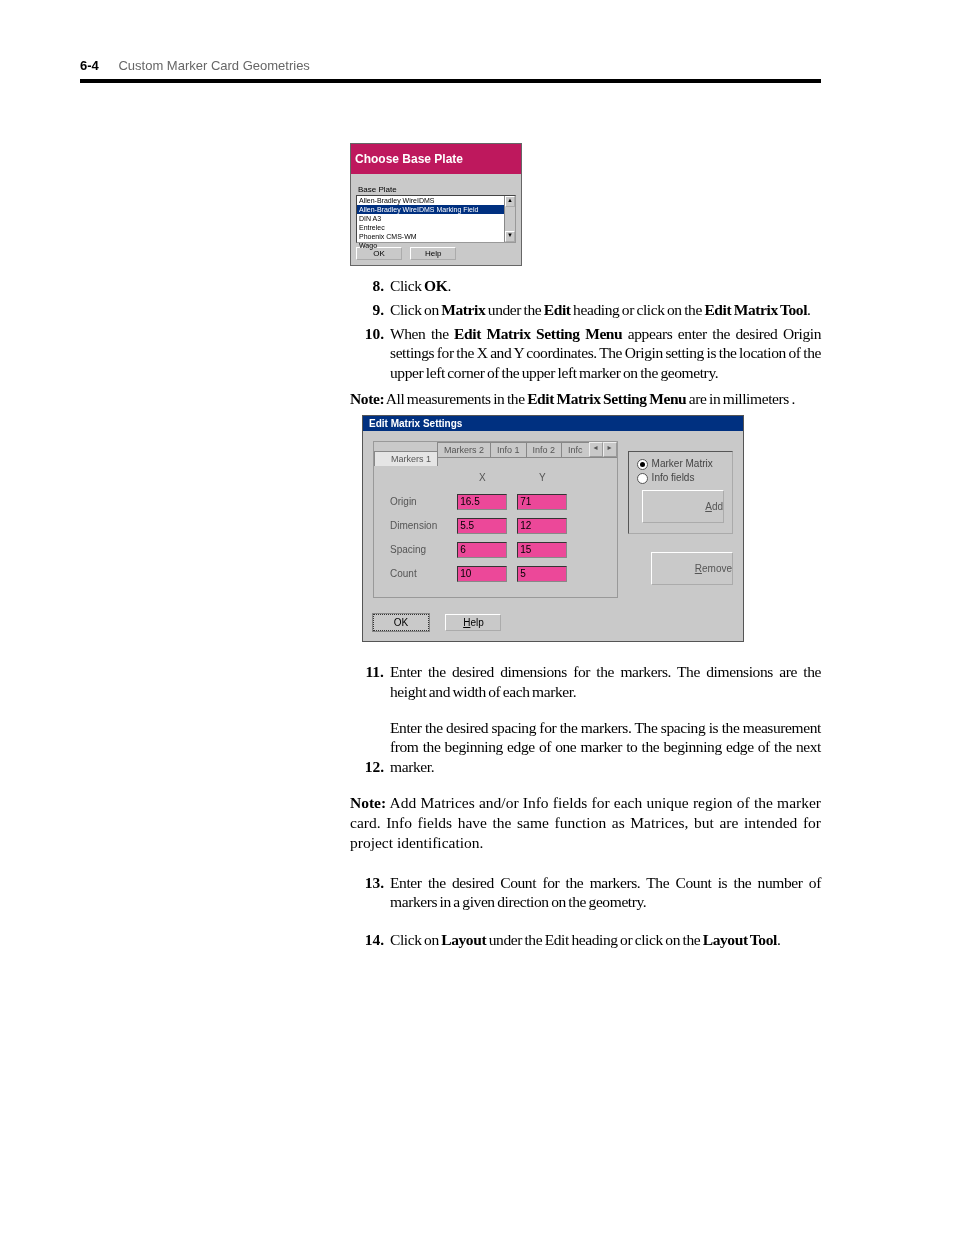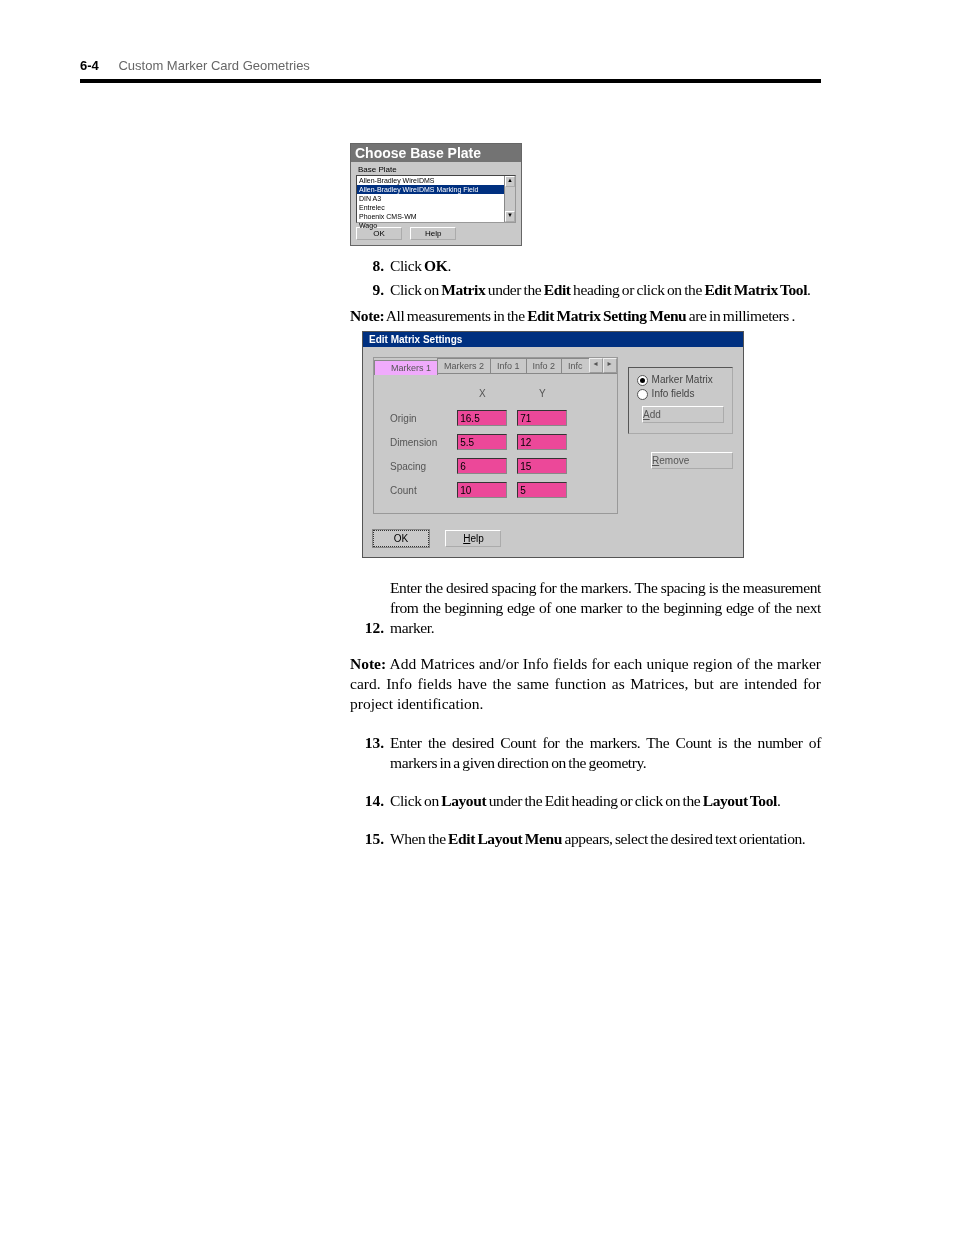--- a/index.html
+++ b/index.html
@@ -36,28 +36,29 @@
   .dlg1 {
     width: 170px;
     background: #c9c9c9;
     font-family: 'MS Sans Serif', Arial, sans-serif;
     font-size: 8px;
     color: #000;
     border: 1px solid #666;
     margin-bottom: 10px;
   }
   .dlg1 .title {
-    background: #737373;
+    background: #be185d;
     color: #fff;
     font-weight: bold;
-    padding: 1px 4px;
-    font-size: 14px;
+    padding: 8px 4px;
+    font-size: 12px;
   }
   .dlg1 .body {
     padding: 2px 5px 5px 5px;
+    margin-top: 8px;
   }
   .dlg1 .grplabel { font-size: 8px; margin:1px 0 1px 2px; }
   .dlg1 .listbox {
     background: #fff;
     border: 1px inset #999;
     font-size: 7px;
     line-height: 9px;
     height: 46px;
     padding: 0;
     position: relative;
@@ -133,21 +134,21 @@
     background: #c9c9c9;
   }
   .tab {
     padding: 2px 6px 2px 6px;
     border: 1px solid #888;
     border-bottom: none;
     background: #c9c9c9;
     margin-right: -1px;
     white-space: nowrap;
   }
-  .tab.active { background: #f0abfc; position:relative; top:2px;padding-left:16px;}
+  .tab.active { background: #e5e5e5; position:relative; top:9px;padding-left:16px;}
   .tabscroll { width:12px; text-align:center; border:1px outset #eee; font-size:8px; padding:0;}
   .panel {
     border-top: 1px solid #888;
     padding: 12px 10px 10px 10px;
   }
   .panel table { font-size:10px; color:#555; }
   .panel th { font-weight: normal; text-align:center; padding: 0 10px 6px 10px;}
   .panel td { padding: 3px 4px;}
   .panel td.lbl { padding-right: 14px; }
   .panel input {
@@ -165,22 +166,22 @@
   .dlg2 .grp {
     border: 1px inset #aaa;
     padding: 6px 8px 10px 8px;
     margin-top: 10px;
     font-size: 10px;
   }
   .dlg2 .grp label { display:block; margin-bottom:2px; color:#444;}
   .radio { display:inline-block; width:9px; height:9px; border:1px solid #555; border-radius:50%; background:#fff; vertical-align:middle; margin-right:4px; position:relative;}
   .radio.sel::after { content:""; position:absolute; left:2px; top:2px; width:5px; height:5px; background:#000; border-radius:50%;}
   .dlg2 .btn2 {
-    width: 80px; text-align:left; background:#c9c9c9; border:1px outset #fff;
-    font-size:10px; padding:2px 0; margin-top:6px; margin-left:auto; display:block;
+    width: 80px; text-align:right; background:#c9c9c9; border:1px outset #fff;
+    font-size:10px; padding:10px 0; margin-top:6px; margin-left:auto; display:block;
   }
   .dlg2 .bottom {
     padding: 4px 10px 10px 10px;
   }
   .dlg2 .bottom .bb {
     display:inline-block; width:54px; text-align:center; border:1px outset #fff;
     font-size:10px; padding:2px 0; margin-right:12px;
   }
   .dlg2 .bottom .bb.ok { border:1px dotted #333; outline:1px solid #888;}
   u.mn { text-decoration: underline; }
@@ -225,20 +226,24 @@
 
     <ol class="steps" id="steps-a">
         <li>
           <span class="num">8.</span>
           <span class="txt tightword">Click <b>OK</b>.</span>
         </li>
         <li>
           <span class="num">9.</span>
           <span class="txt tightword">Click on <b>Matrix</b> under the <b>Edit</b> heading or click on the <b>Edit Matrix Tool</b>.</span>
         </li>
+        <li>
+          <span class="num">10.</span>
+          <span class="txt tightword">When the <b>Edit Matrix Setting Menu</b> appears enter the desired Origin settings for the X and Y coordinates. The Origin setting is the location of the upper left corner of the upper left marker on the geometry.</span>
+        </li>
       </ol>
   </div>
 
   <div class="indent-block">
     <div class="para tightword" id="note1"><b>Note:</b> All measurements in the <b>Edit Matrix Setting Menu</b> are in millimeters .</div>
 
     <div class="dlg2">
       <div class="title">Edit Matrix Settings</div>
       <div class="content">
         <div class="left">
@@ -292,39 +297,39 @@
           <span class="btn2" style="margin-top:18px"><u class="mn">R</u>emove</span>
         </div>
       </div>
       <div class="bottom">
         <span class="bb ok">OK</span>
         <span class="bb"><u class="mn">H</u>elp</span>
       </div>
     </div>
 
     <ol class="steps" id="steps-b">
+        <li style="margin-bottom: 16px;">
+          <span class="num">11.</span>
+          <span class="txt tightword">Enter the desired dimensions for the markers. The dimensions are the height and width of each marker.</span>
+        </li>
         <li style="margin-bottom: 16px; align-items: flex-end;">
           <span class="num">12.</span>
           <span class="txt tightword">Enter the desired spacing for the markers. The spacing is the measurement from the beginning edge of one marker to the beginning edge of the next marker.</span>
         </li>
       </ol>
   </div>
 
   <div class="indent-block">
     <div class="para" id="note2"><b>Note:</b> Add Matrices and/or Info fields for each unique region of the marker card. Info fields have the same function as Matrices, but are intended for project identification.</div>
     <div class="gap"></div>
     <ol class="steps" id="steps-c">
         <li style="margin-bottom: 18px;">
           <span class="num">13.</span>
           <span class="txt tightword">Enter the desired Count for the markers. The Count is the number of markers in a given direction on the geometry.</span>
         </li>
         <li style="margin-bottom: 18px;">
           <span class="num">14.</span>
           <span class="txt tightword">Click on <b>Layout</b> under the Edit heading or click on the <b>Layout Tool</b>.</span>
         </li>
-        <li style="margin-bottom: 18px;">
-          <span class="num">15.</span>
-          <span class="txt tightword">When the <b>Edit Layout Menu</b> appears, select the desired text orientation.</span>
-        </li>
       </ol>
   </div>
 
 </div>
 
 </body></html>

